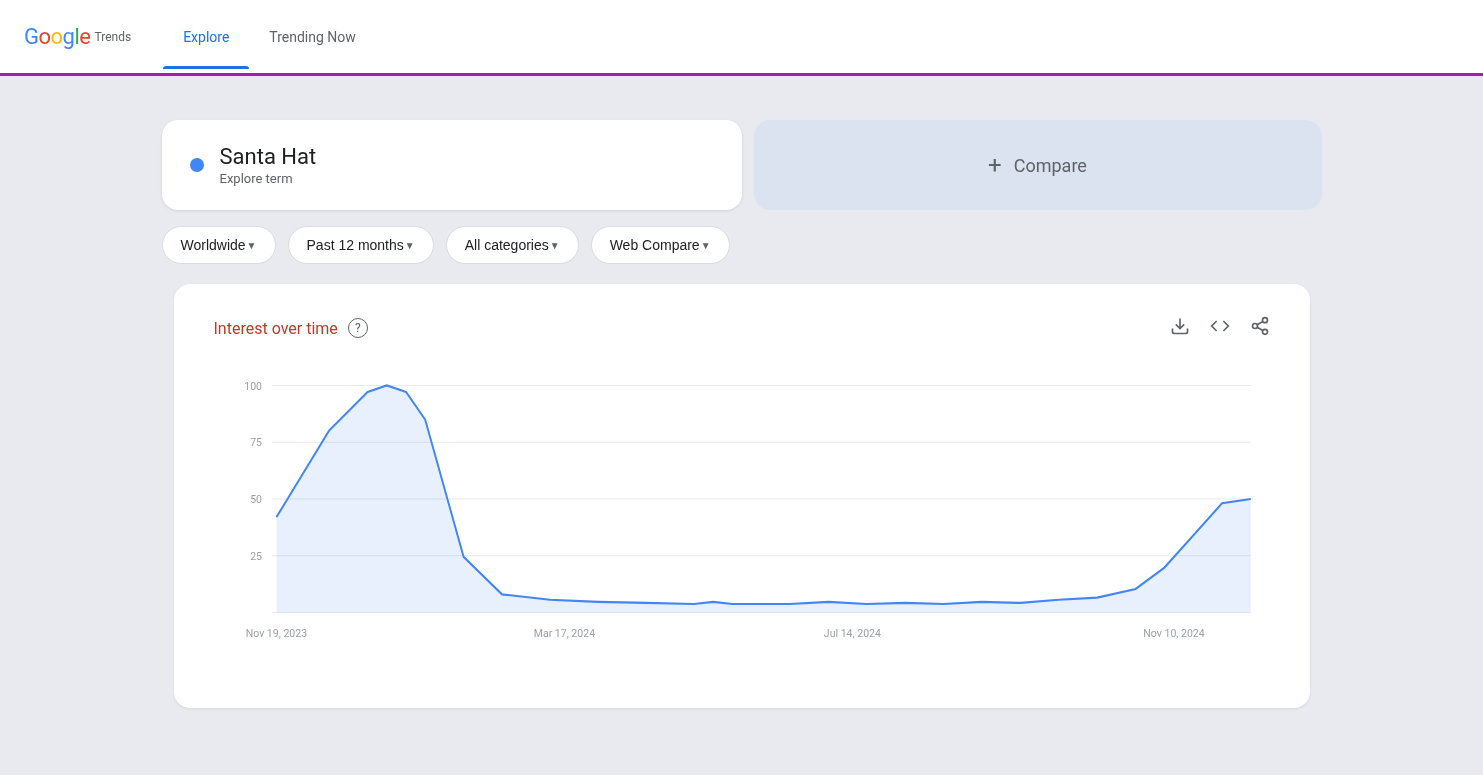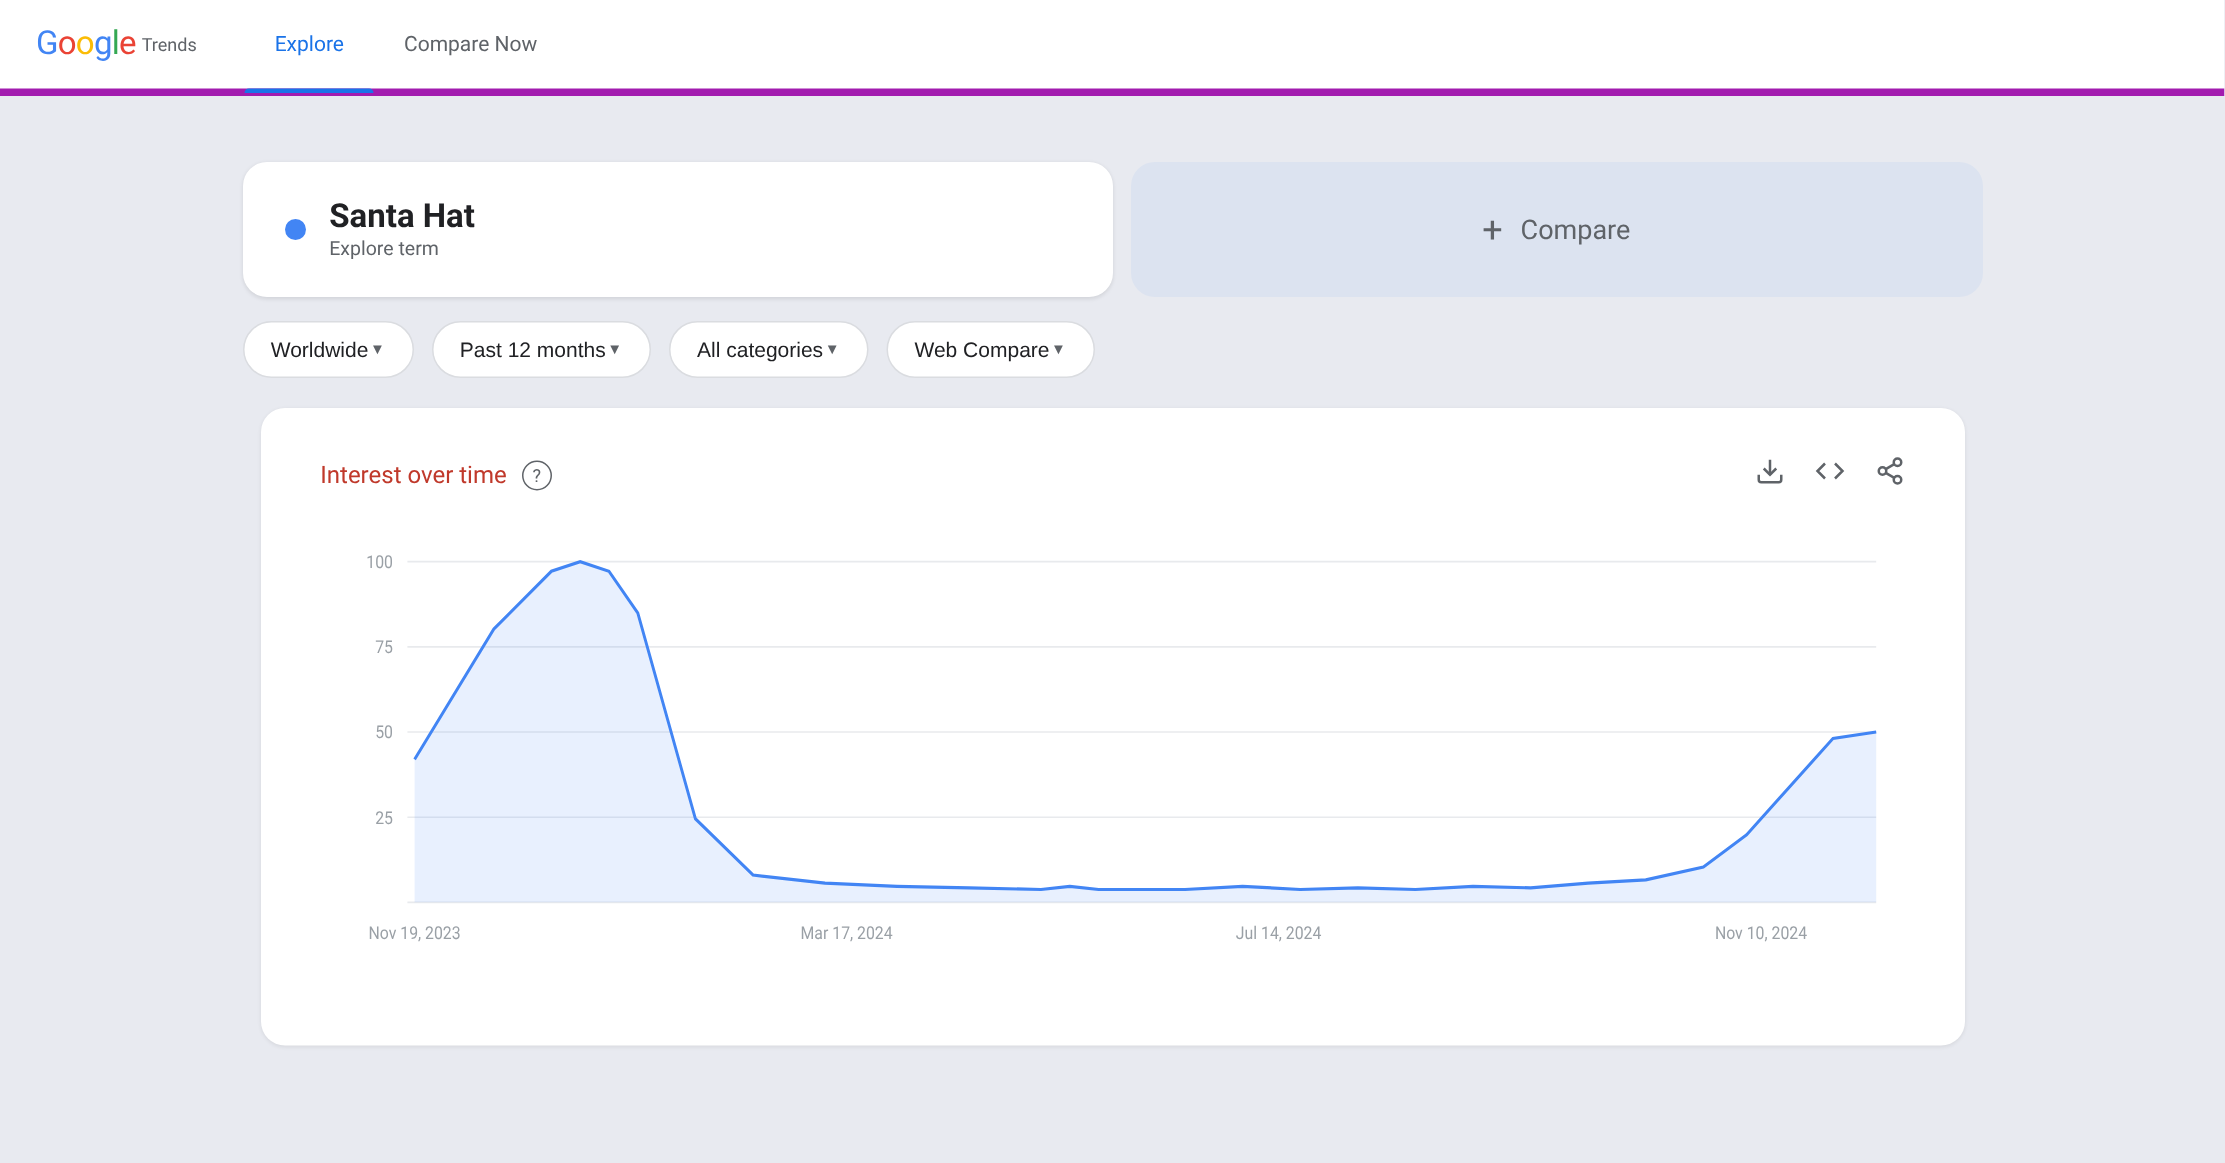--- a/index.html
+++ b/index.html
@@ -7,25 +7,25 @@
       font-family: 'Google Sans', Roboto, Arial, sans-serif;
       background: #e8eaf0;
       min-height: 775px;
       width: 1483px;
       overflow-x: hidden;
     }
 
     
     .header {
       background: white;
-      height: 64px;
+      height: 76px;
       display: flex;
       align-items: center;
       padding: 0 24px;
-      border-bottom: 5px solid #a21caf;
+      border-bottom: 3px solid #a21caf;
       position: relative;
     }
     .logo {
       display: flex;
       align-items: center;
       margin-right: 32px;
     }
     .logo-google {
       font-size: 22px;
       font-weight: 400;
@@ -100,21 +100,21 @@
     .search-dot {
       width: 14px;
       height: 14px;
       border-radius: 50%;
       background: #4285f4;
       flex-shrink: 0;
     }
     .search-term-info {}
     .search-term-name {
       font-size: 22px;
-      font-weight: 700;
+      font-weight: 400;
       color: #202124;
     }
     .search-term-type {
       font-size: 13px;
       color: #5f6368;
       margin-top: 2px;
     }
     .compare-box {
       flex: 1;
       background: #dce3f0;
@@ -244,21 +244,21 @@
 
 <div class="header">
   <div class="logo">
     <span class="logo-google">
       <span class="logo-g">G</span><span class="logo-o1">o</span><span class="logo-o2">o</span><span class="logo-g2">g</span><span class="logo-l">l</span><span class="logo-e">e</span>
     </span>
     <span class="logo-trends">Trends</span>
   </div>
   <nav class="nav">
     <a class="nav-item active">Explore</a>
-    <a class="nav-item">Compare Now</a>
+    <a class="nav-item">Trending Now</a>
   </nav>
 </div>
 
 <div style="background: #e8eaf0; padding: 24px 0 40px;">
 
   <div class="main">
 
     <div class="search-section">
       <div class="search-term-box">
         <div class="search-dot"></div>

